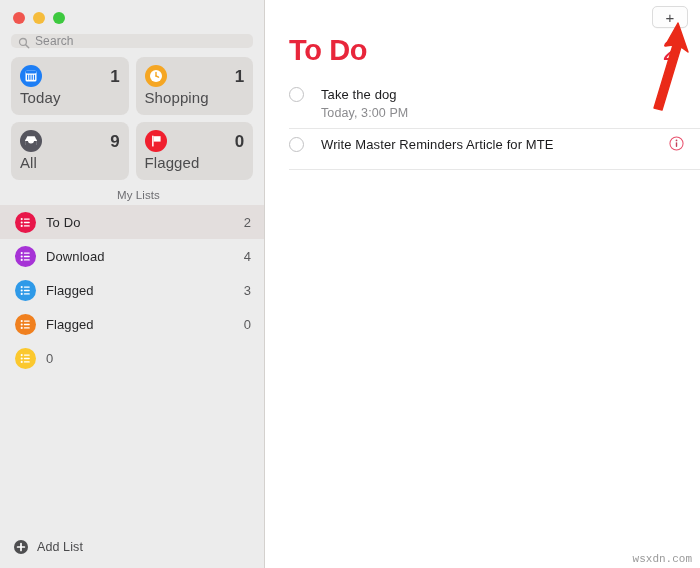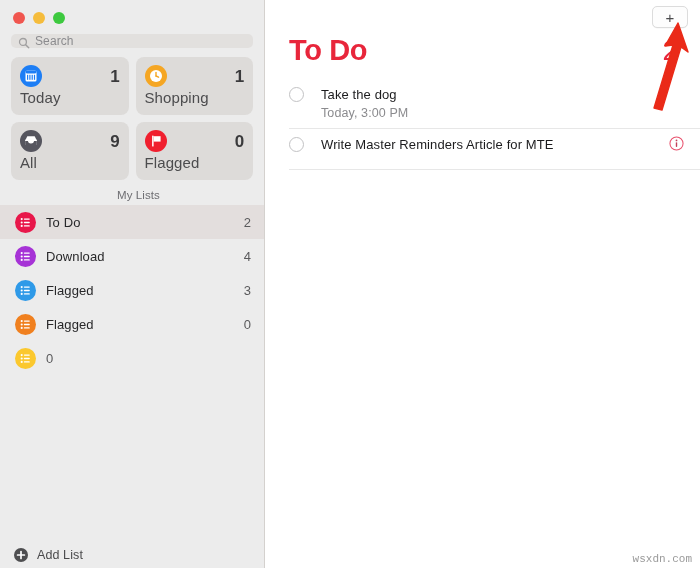--- a/index.html
+++ b/index.html
@@ -152,21 +152,21 @@
     letter-spacing: .1px;
   }
   .list-count {
     font-size: 13px;
     color: #5a5a5c;
   }
 
   .add-list {
     position: absolute;
     left: 0;
-    bottom: 0;
+    bottom: 8px;
     display: flex;
     align-items: center;
     padding: 0 0 0 13px;
     height: 26px;
   }
   .add-list-icon {
     width: 16px;
     height: 16px;
     flex: 0 0 16px;
     margin-right: 8px;

